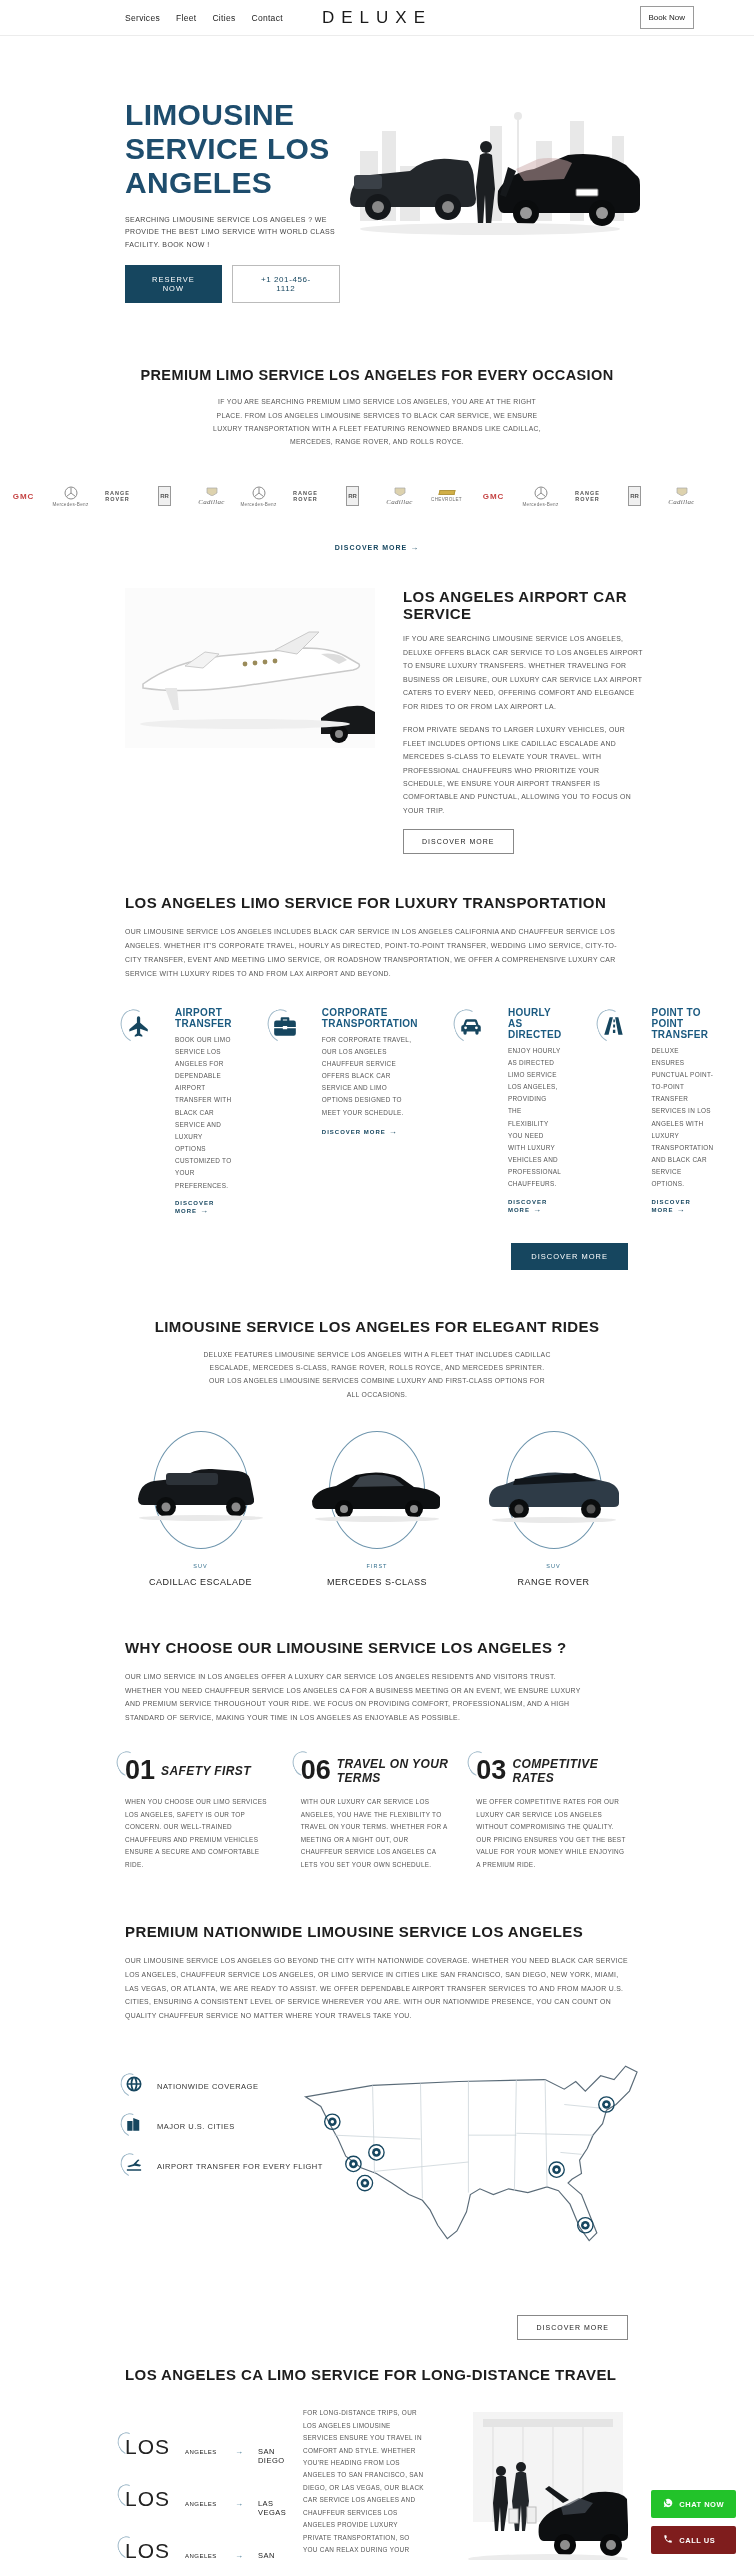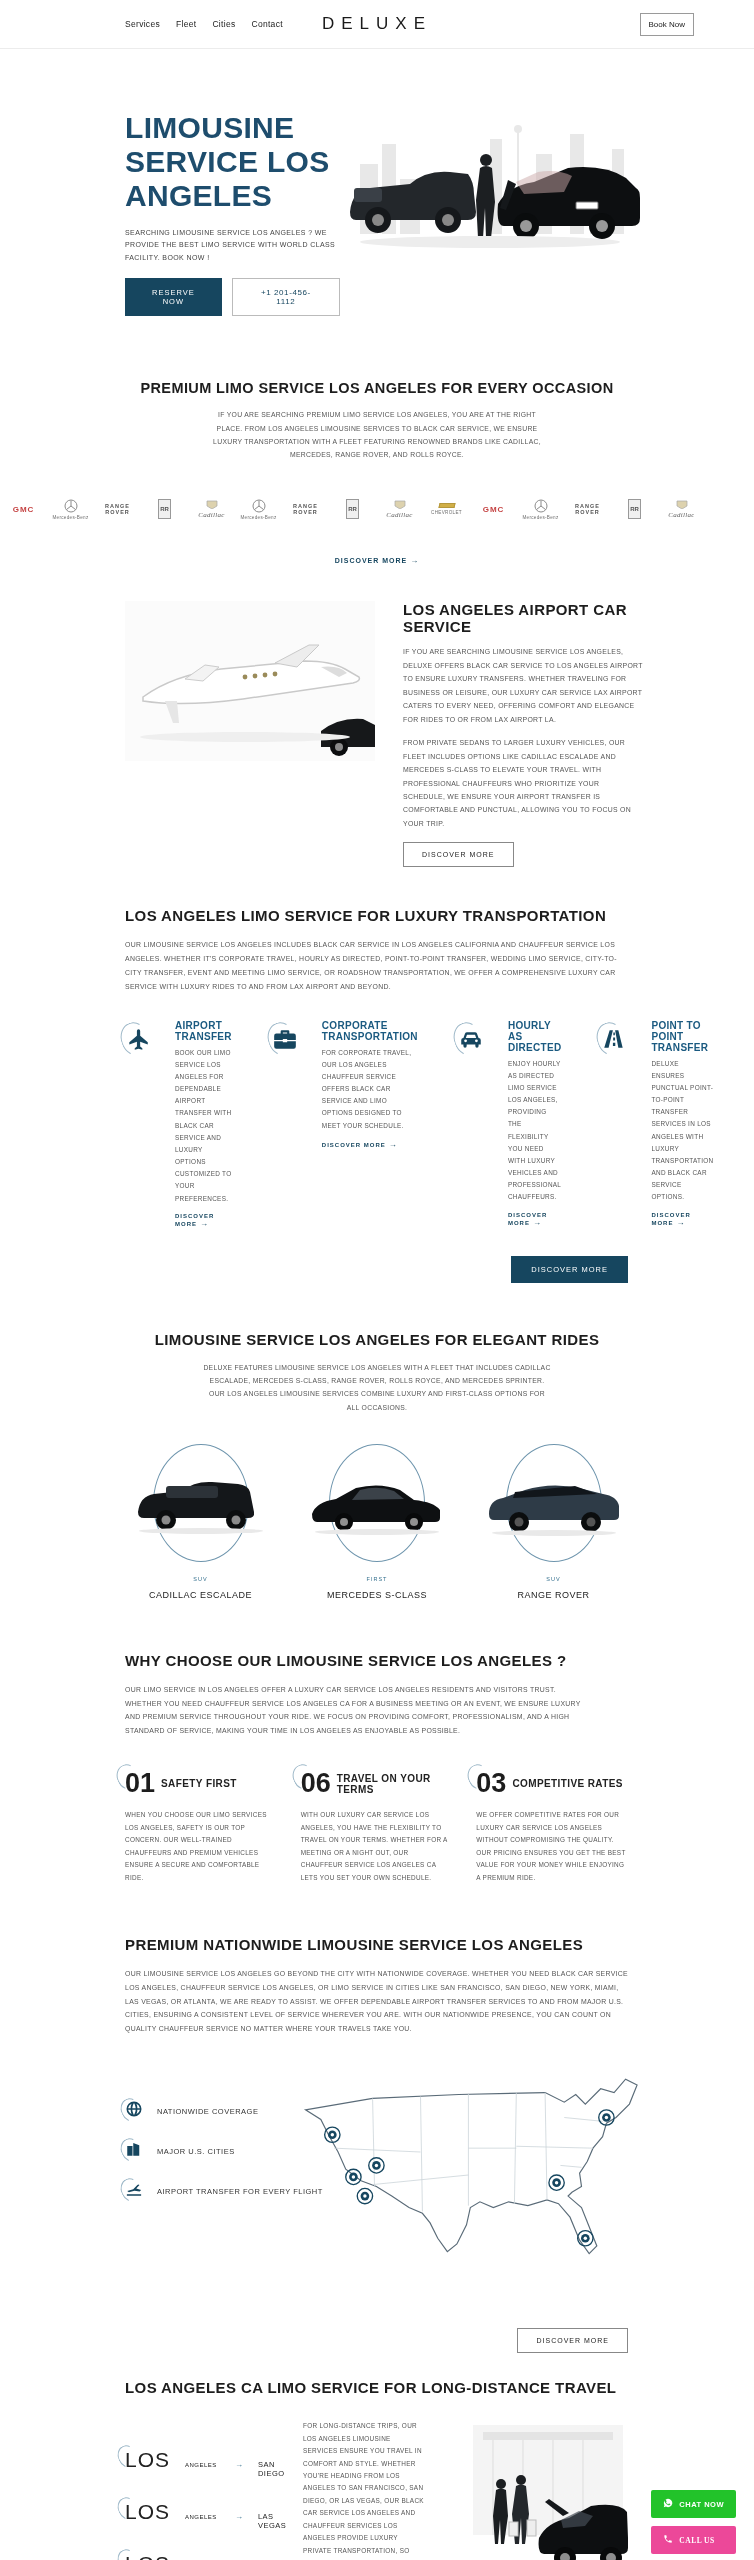--- a/index.html
+++ b/index.html
@@ -6,21 +6,21 @@
   html,body { background:#fff; }
   body {
     width:754px; min-height:2560px; margin:0 auto; position:relative;
     font-family:"Liberation Sans", sans-serif; color:#333;
     overflow-x:hidden;
   }
   .container { width:503px; margin:0 auto 0 125px; }
 
   
   header {
-    height:49px; display:flex; align-items:center; border-bottom:1px solid #ececec;
+    height:36px; display:flex; align-items:center; border-bottom:1px solid #ececec;
     padding:0 60px 0 125px; background:#fff; position:relative;
   }
   nav { display:flex; gap:16px; }
   nav a { font-size:8.5px; color:#222; text-decoration:none; letter-spacing:.3px; cursor:pointer; }
   .logo { position:absolute; left:50%; transform:translateX(-50%); font-size:17px; letter-spacing:7px; color:#1a1a1a; font-weight:400; }
   .book-now {
     margin-left:auto; border:1px solid #9a9a9a; background:#fff; padding:6px 8px;
     font-size:8px; color:#222; cursor:pointer; font-family:inherit;
   }
 
@@ -93,28 +93,28 @@
   .vehicle .tag { margin-top:14px; font-size:5.5px; color:#35708e; letter-spacing:1px; }
   .vehicle .name { margin-top:8px; font-size:9px; color:#222; letter-spacing:.5px; font-weight:400; }
 
   
   .why { padding-top:52px; }
   .why > p { margin-top:14px; font-size:6.9px; line-height:2; color:#555; letter-spacing:.3px; width:460px; }
   .why-grid { display:grid; grid-template-columns:1fr 1fr 1fr; gap:24px; margin-top:30px; }
   .why-item .num-row { display:flex; align-items:center; gap:6px; position:relative; }
   .big-num { font-size:27px; font-weight:700; color:#1d1d1d; position:relative; }
   .big-num::before { content:""; position:absolute; left:-8px; top:-4px; width:20px; height:24px; border:1px solid #9fb9c9; border-radius:50%; border-right-color:transparent; border-bottom-color:transparent; transform:rotate(-25deg); }
-  .why-item h3 { font-size:10px; color:#222; font-weight:700; letter-spacing:.4px; }
+  .why-item h3 { font-size:12px; color:#222; font-weight:700; letter-spacing:.4px;font-style:italic; }
   .why-item p { margin-top:10px; font-size:6.4px; line-height:1.95; color:#555; letter-spacing:.3px; }
 
   
   .nationwide { padding-top:52px; }
   .nationwide > p { margin-top:14px; font-size:6.9px; line-height:2; color:#555; letter-spacing:.3px; }
   .map-wrap { position:relative; margin-top:24px; height:230px; }
-  .legend { position:absolute; left:0; top:40px; display:flex; flex-direction:column; gap:18px; }
+  .legend { position:absolute; left:0; top:28px; display:flex; flex-direction:column; gap:18px; }
   .legend-item { display:flex; align-items:center; gap:10px; }
   .legend-icon { width:22px; height:22px; position:relative; color:#16465f; }
   .legend-icon::before { content:""; position:absolute; left:-4px; top:-2px; width:18px; height:22px; border:1px solid #9fb9c9; border-radius:50%; border-right-color:transparent; border-bottom-color:transparent; transform:rotate(-25deg); }
   .legend-item span.txt { font-size:7.5px; color:#333; letter-spacing:.5px; }
   .map-svg { position:absolute; right:-60px; top:0; }
 
   
   .longdist { padding-top:26px; }
   .ld-body { display:flex; margin-top:24px; gap:18px; }
   .routes { width:160px; display:flex; flex-direction:column; gap:22px; padding-top:28px; }
@@ -125,21 +125,21 @@
   .route .arrow-icon { color:#35708e; }
   .route .dest { font-size:7.5px; color:#222; letter-spacing:.5px; }
   .ld-text { width:170px; font-size:6.4px; line-height:1.95; color:#555; letter-spacing:.3px; }
   .ld-art { position:relative; width:185px; height:175px; }
 
   
   .fab-stack { position:absolute; right:18px; top:2490px; display:flex; flex-direction:column; gap:8px; }
   .fab { display:flex; align-items:center; gap:6px; border:none; color:#fff; font-size:7.5px; font-weight:700;
          letter-spacing:.5px; padding:8px 12px; cursor:pointer; font-family:inherit; border-radius:2px; }
   .fab.chat { background:#22c32a; }
-  .fab.call { background:#ec4899;font-family:Liberation Serif, serif; }
+  .fab.call { background:#7f1d1d; }
 </style>
 </head>
 <body>
 
 <header>
   <nav>
     <a>Services</a>
     <a>Fleet</a>
     <a>Cities</a>
     <a>Contact</a>

